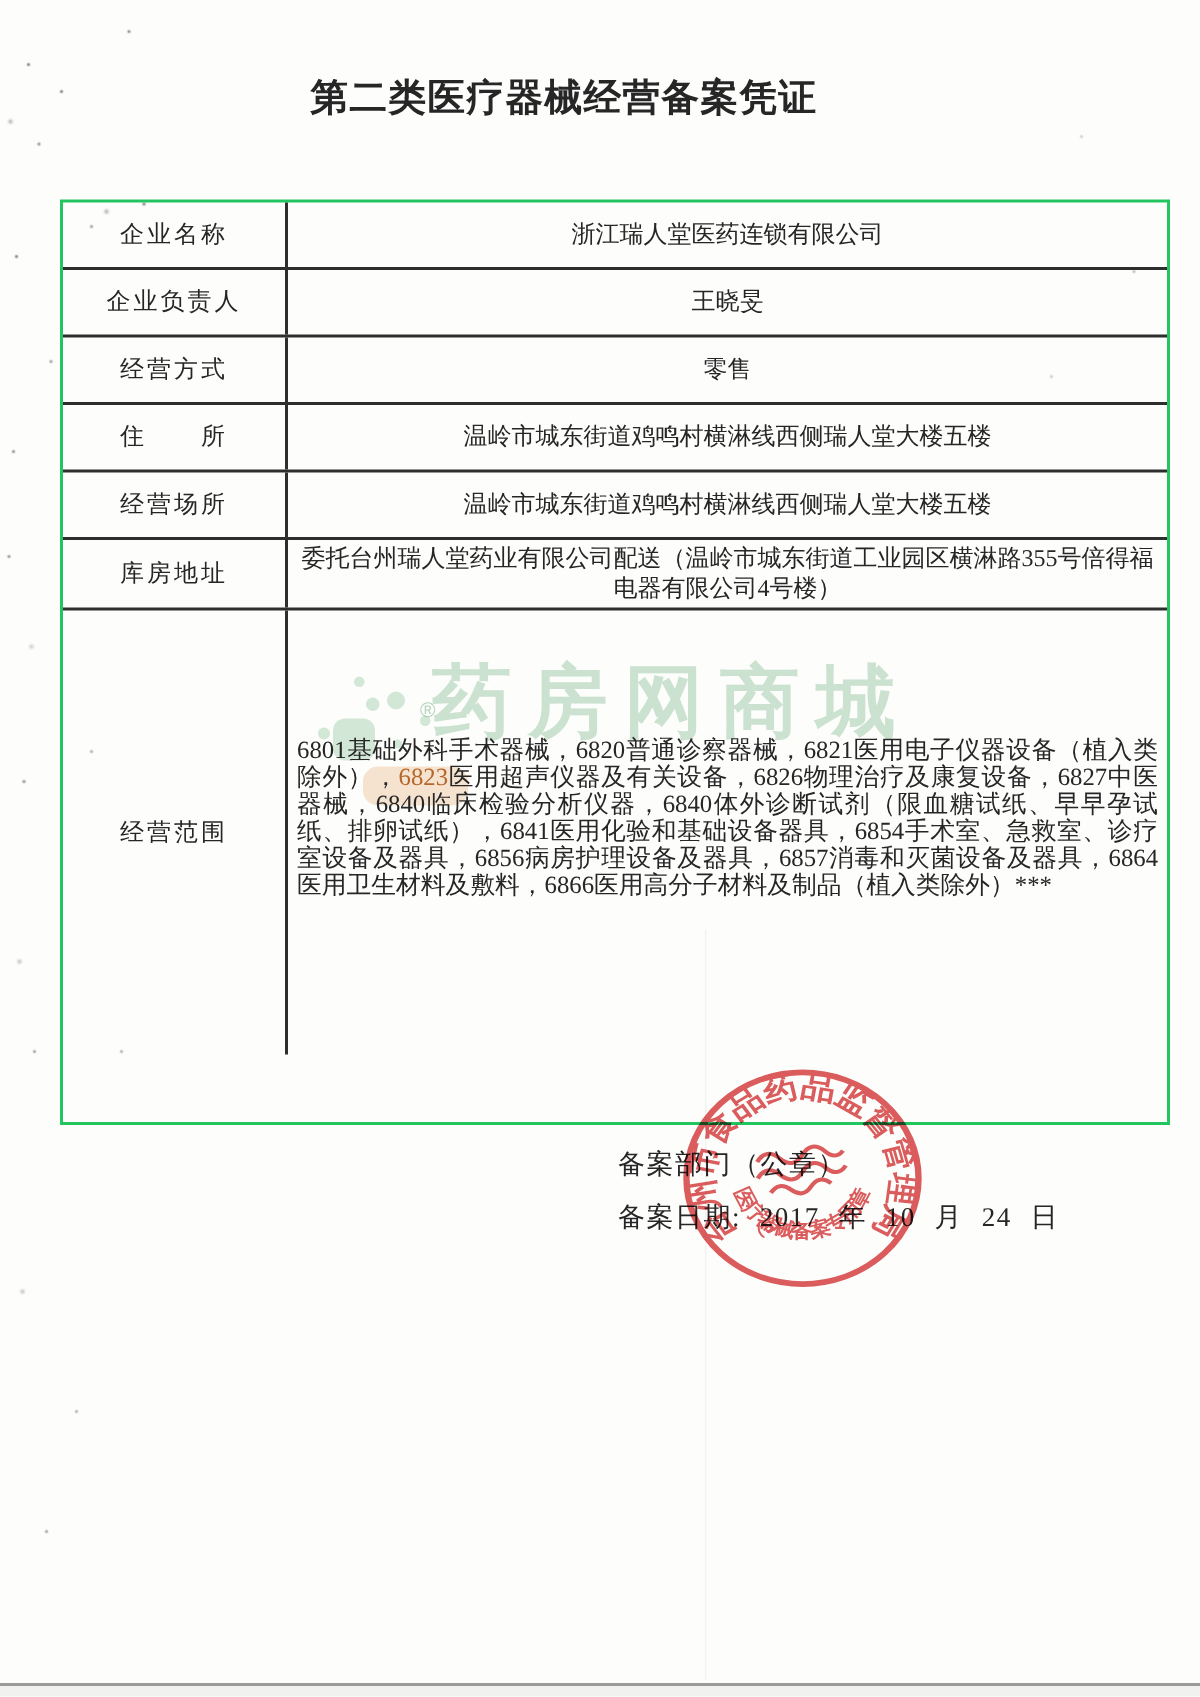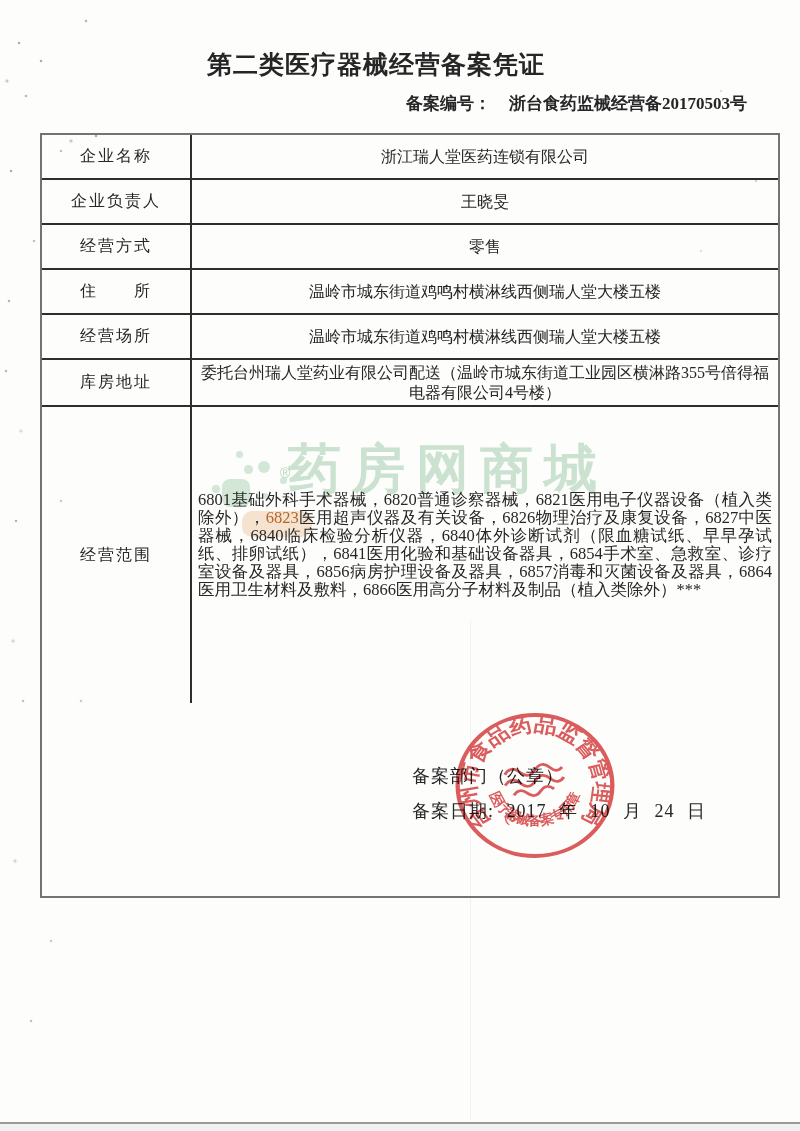--- a/index.html
+++ b/index.html
@@ -35,22 +35,22 @@
     position:absolute;top:48px;left:0;width:752px;
     text-align:center;font-size:25px;font-weight:bold;letter-spacing:1px;
   }
   .record-no{
     position:absolute;top:92px;left:406px;
     font-size:17px;font-weight:bold;white-space:nowrap;
   }
   .record-no .rn-value{margin-left:18px;}
 
   .cert-table{
-    position:absolute;left:40px;top:133px;width:740px;height:765px;
-    border:2px solid #737373;box-sizing:border-box;
+    position:absolute;left:40px;top:133px;width:740px;height:617px;
+    border:2px solid #22c55e;box-sizing:border-box;
     background:transparent;
   }
   .trow{display:flex;box-sizing:border-box;border-bottom:2px solid #2e2e2e;}
   .trow:last-child{border-bottom:none;}
   .trow.h45{height:45px;}
   .trow.h47{height:47px;}
   .trow.hbig{height:296px;}
   .tlabel{
     width:150px;box-sizing:border-box;border-right:2px solid #2e2e2e;
     display:flex;align-items:center;justify-content:center;
@@ -118,23 +118,20 @@
 </head>
 <body>
 
 <div class="page">
 
   <div class="speckles"></div>
   <div class="crease"></div>
 
   <div class="doc-title">第二类医疗器械经营备案凭证</div>
 
-  <div class="record-no">
-    <span class="rn-label">备案编号：</span><span class="rn-value">浙台食药监械经营备20170503号</span>
-  </div>
 
   <div class="cert-table">
 
     <div class="trow h45">
       <div class="tlabel">企业名称</div>
       <div class="tvalue">浙江瑞人堂医药连锁有限公司</div>
     </div>
 
 
     <div class="trow h45">

